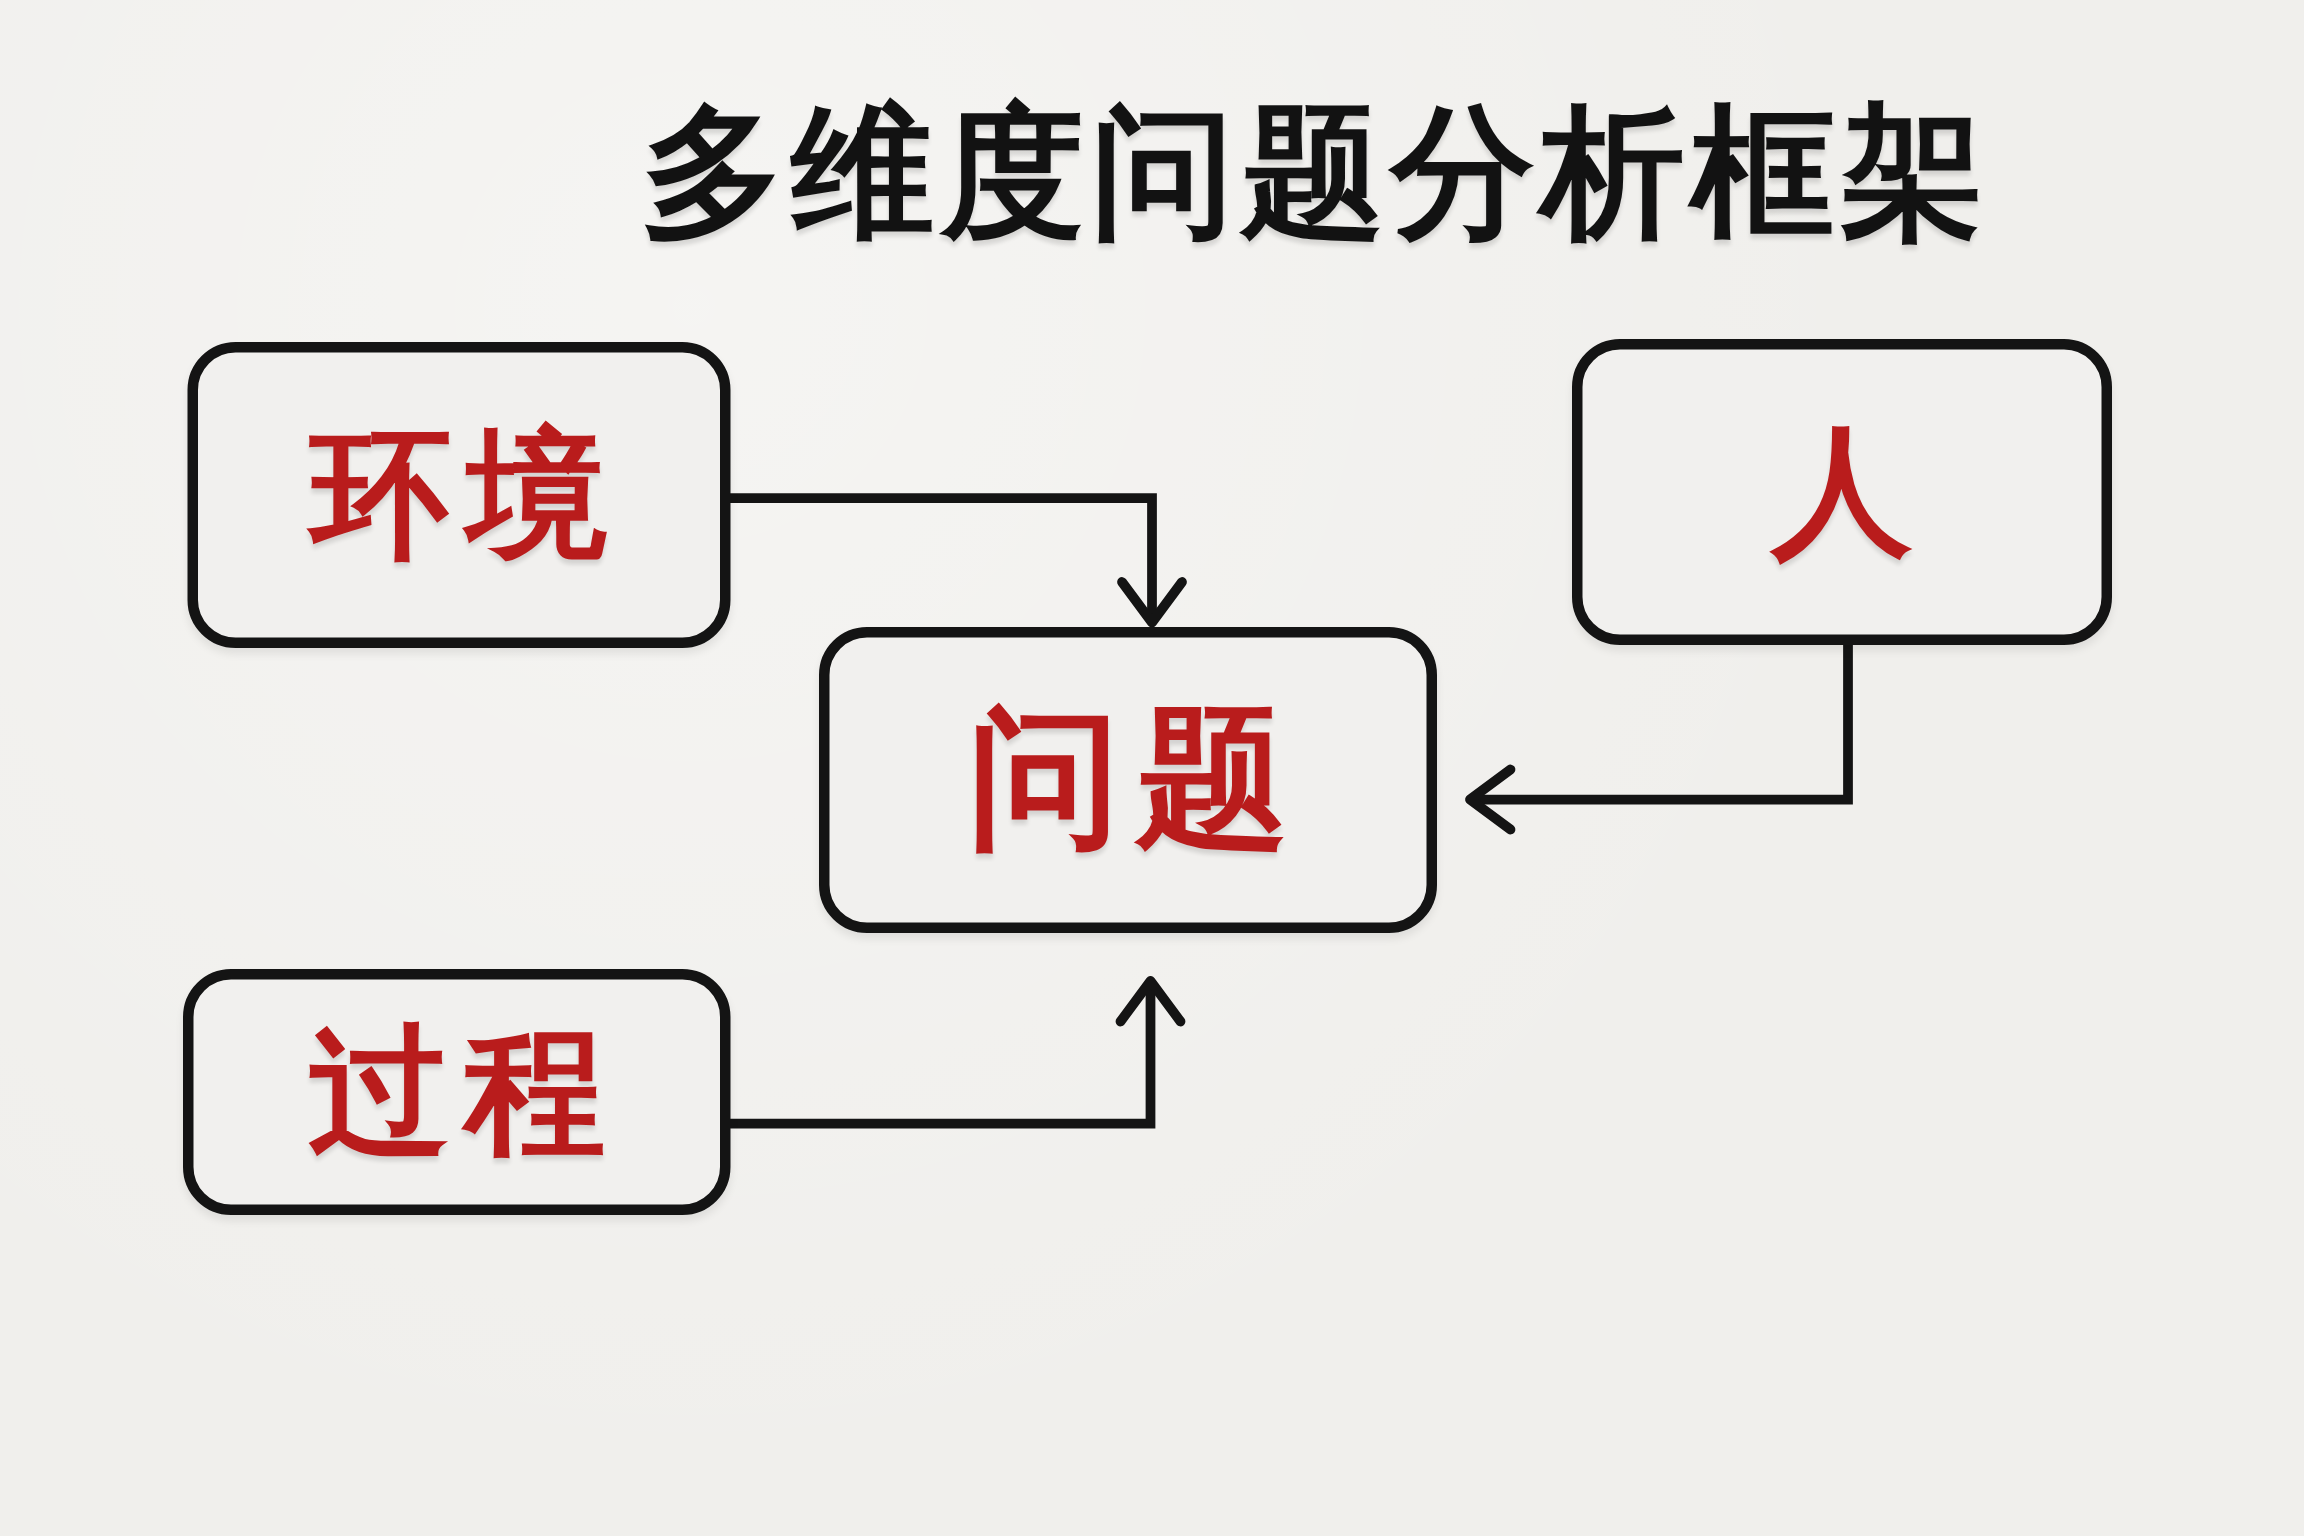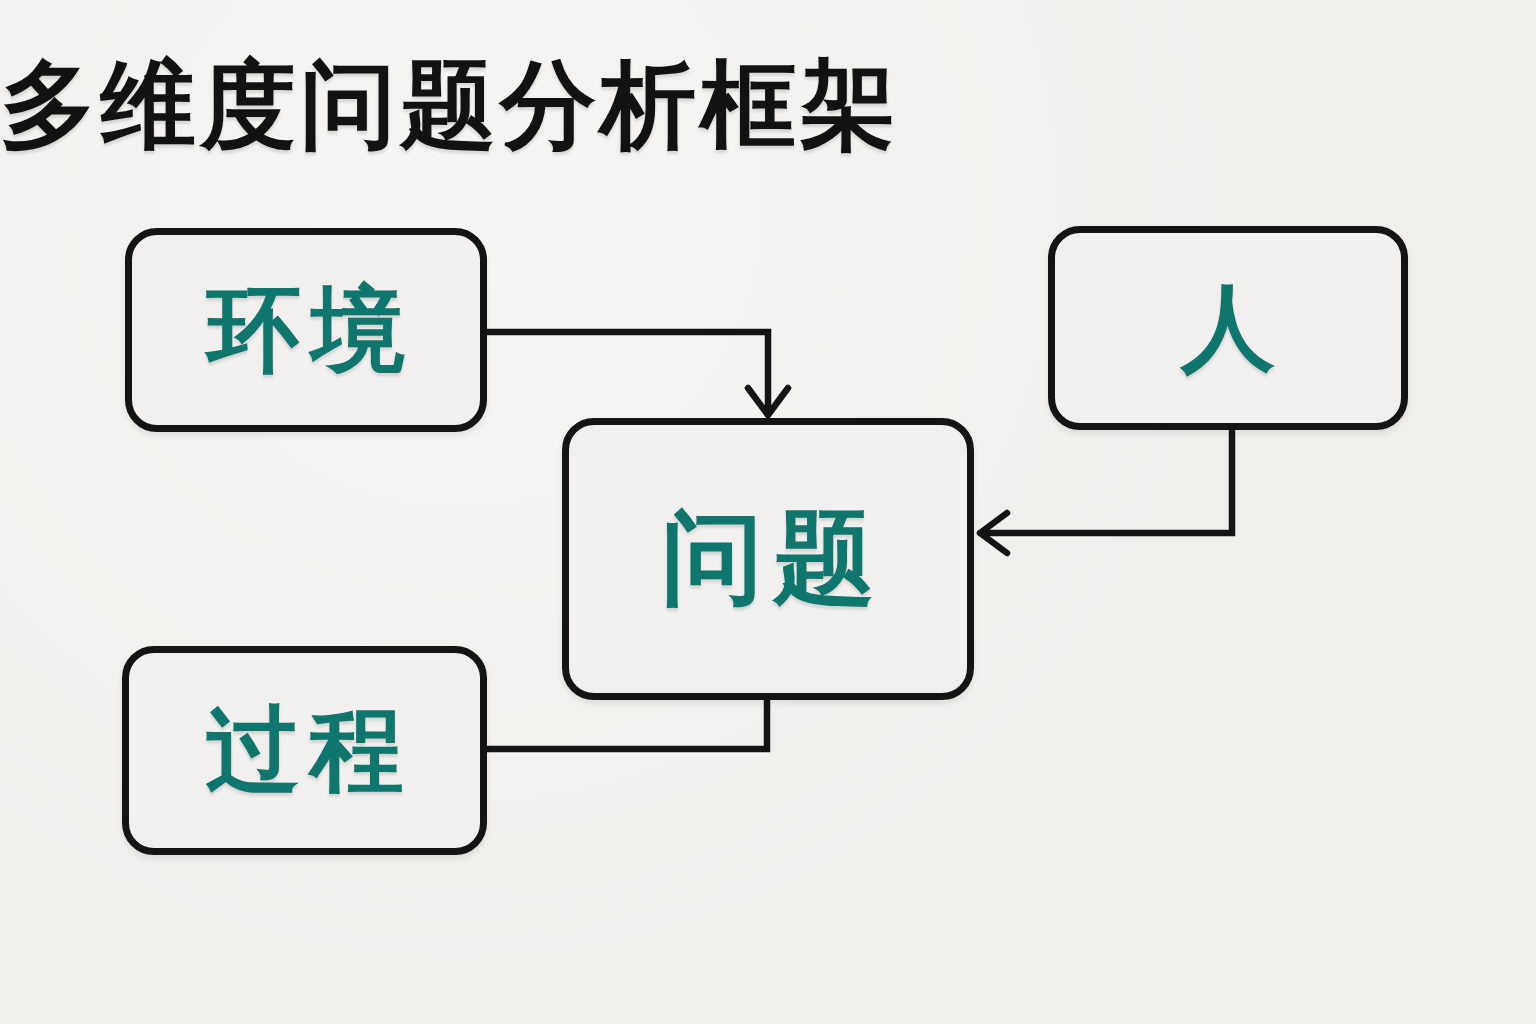--- a/index.html
+++ b/index.html
@@ -20,22 +20,22 @@
     height: 1024px;
     background:
       radial-gradient(circle at 30% 20%, rgba(255,255,255,0.35), rgba(255,255,255,0) 60%),
       #f0efec;
   }
   .diagram-title {
     position: absolute;
     left: 0;
     top: 52px;
     width: 1316px;
-    margin: 0;
-    text-align: left;
+    margin: 11px;
+    text-align: right;
     font-size: 96px;
     line-height: 1.1;
     font-weight: 900;
     letter-spacing: 4px;
     color: #121212;
     text-shadow: 0 3px 3px rgba(0,0,0,0.12);
   }
   .node {
     position: absolute;
     box-sizing: border-box;
@@ -45,29 +45,29 @@
     display: flex;
     align-items: center;
     justify-content: center;
     box-shadow: 0 4px 6px rgba(0,0,0,0.08);
   }
   .node .label {
     font-weight: 900;
     font-size: 94px;
     letter-spacing: 10px;
     text-indent: 10px; 
-    color: #0f766e;
+    color: #b91c1c;
     text-shadow: 0 3px 3px rgba(0,0,0,0.12);
     white-space: nowrap;
   }
   .node-environment { left: 125px; top: 228px; width: 362px; height: 204px; }
   .node-person      { left: 1048px; top: 226px; width: 360px; height: 204px; }
-  .node-problem     { left: 562px;  top: 418px; width: 412px; height: 282px; font-family: Liberation Serif, serif; }
+  .node-problem     { left: 546px;  top: 418px; width: 412px; height: 204px; font-family: Liberation Serif, serif; }
   .node-problem .label { font-size: 102px; }
-  .node-process     { left: 122px;  top: 646px; width: 365px; height: 209px; }
+  .node-process     { left: 122px;  top: 646px; width: 365px; height: 164px; }
   .node-measures    { left: 1048px; top: 645px; width: 364px; height: 203px; }
   .connectors {
     position: absolute;
     left: 0;
     top: 0;
     width: 1536px;
     height: 1024px;
     pointer-events: none;
   }
   .connectors path {

